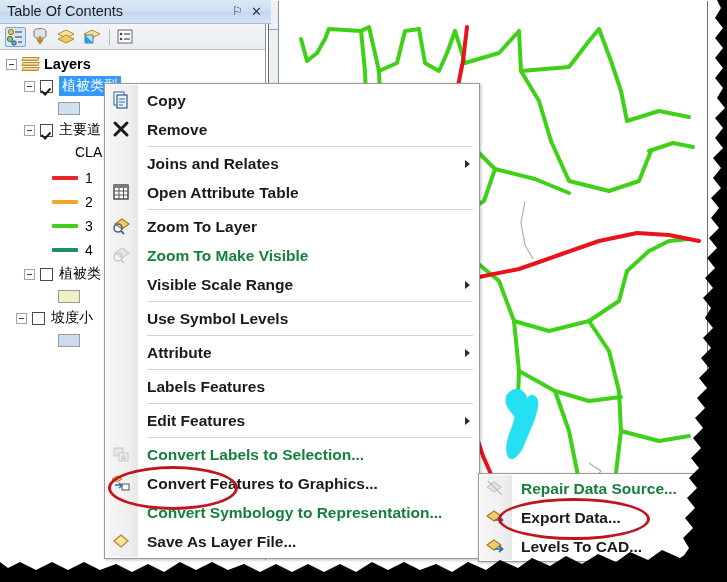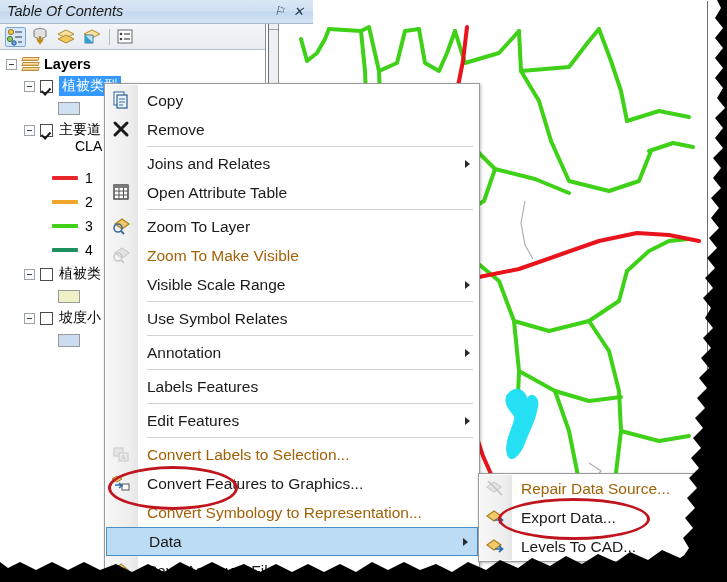--- a/index.html
+++ b/index.html
@@ -24,26 +24,25 @@
     left: 0; top: 0;
     width: 266px;
     height: 560px;
     background: #ffffff;
     border-right: 1px solid #8a9299;
     box-sizing: border-box;
   }
   #toc-titlebar {
     position: absolute;
     left: 0; top: 0;
-    width: 313px;
+    width: 271px;
     height: 24px;
     background: linear-gradient(to bottom, #dbe8f5 0%, #cfe0f2 48%, #c3d7ee 52%, #d4e4f5 100%);
     border-bottom: 1px solid #a9bcd0;
     box-sizing: border-box;
-    font-style: italic;
   }
   #toc-title {
     position: absolute;
     left: 7px; top: 3px;
     font-size: 14.5px;
     color: #1b1b1b;
     font-family: "Liberation Sans", sans-serif;
     white-space: nowrap;
   }
   .titlebar-btn {
@@ -232,35 +231,36 @@
     width: 32px; bottom: 1px;
     background: linear-gradient(to right,#f6f6f6 0%, #efefef 70%, #e6e6e6 100%);
   }
   .mi {
     position: relative;
     height: 29px;
     display: flex;
     align-items: center;
     z-index: 2;
     cursor: default;
+    font-weight: bold;
   }
   .mi .mi-icon {
     position: absolute;
     left: 6px;
     width: 20px; height: 20px;
     top: 4px;
   }
   .mi .mi-label {
     margin-left: 42px;
     font-size: 15.5px;
     color: #1a1a1a;
     font-family: "Liberation Sans", sans-serif;
     white-space: nowrap;
   }
-  .mi.disabled .mi-label { color: #a16207; }
+  .mi.disabled .mi-label { color: #15803d; }
   .mi .arrow {
     position: absolute;
     right: 9px;
     width: 0; height: 0;
     border-left: 5px solid #2a2a2a;
     border-top: 4px solid transparent;
     border-bottom: 4px solid transparent;
   }
   .mi.hl {
     background: #bcdcf5;
@@ -461,21 +461,21 @@
       </div>
       <div class="trow" style="left:58px; top:48px">
         <div class="swatch-poly" style="background:#cfe0f0"></div>
       </div>
 
       <div class="trow" style="left:24px; top:70px">
         <div class="expander"></div>
         <div class="chk on"></div>
         <span class="tlabel">主要道</span>
       </div>
-      <div class="trow" style="left:75px; top:86px">
+      <div class="trow" style="left:75px; top:92px">
         <span class="tlabel">CLA</span>
       </div>
 
       <div class="trow" style="left:52px; top:118px">
         <div class="line-sym" style="background:#e8262a"></div>
         <span class="legend-txt">1</span>
       </div>
       <div class="trow" style="left:52px; top:142px">
         <div class="line-sym" style="background:#f0a62b"></div>
         <span class="legend-txt">2</span>
@@ -491,21 +491,21 @@
 
       <div class="trow" style="left:24px; top:214px">
         <div class="expander"></div>
         <div class="chk"></div>
         <span class="tlabel">植被类</span>
       </div>
       <div class="trow" style="left:58px; top:236px">
         <div class="swatch-poly" style="background:#eef0c5"></div>
       </div>
 
-      <div class="trow" style="left:24px; top:258px">
+      <div class="trow" style="left:16px; top:258px">
         <div class="expander"></div>
         <div class="chk"></div>
         <span class="tlabel">坡度小</span>
       </div>
       <div class="trow" style="left:58px; top:280px">
         <div class="swatch-poly" style="background:#ccdcf0"></div>
       </div>
     </div>
   </div>
 
@@ -577,26 +577,26 @@
       <span class="mi-label">Zoom To Make Visible</span>
     </div>
 
     <div class="mi">
       <span class="mi-label">Visible Scale Range</span>
       <span class="arrow"></span>
     </div>
     <div class="msep"></div>
 
     <div class="mi">
-      <span class="mi-label">Use Symbol Relates</span>
+      <span class="mi-label">Use Symbol Levels</span>
     </div>
     <div class="msep"></div>
 
     <div class="mi">
-      <span class="mi-label">Annotation</span>
+      <span class="mi-label">Attribute</span>
       <span class="arrow"></span>
     </div>
     <div class="msep"></div>
 
     <div class="mi">
       <span class="mi-label">Labels Features</span>
     </div>
     <div class="msep"></div>
 
     <div class="mi">
@@ -624,24 +624,20 @@
           <path d="M4 12 L10 12 M8 10 L11 12.5 L8 15" stroke="#2a6ab0" stroke-width="1.5" fill="none"></path>
         </svg>
       </span>
       <span class="mi-label">Convert Features to Graphics...</span>
     </div>
 
     <div class="mi disabled">
       <span class="mi-label">Convert Symbology to Representation...</span>
     </div>
 
-    <div class="mi hl">
-      <span class="mi-label">Data</span>
-      <span class="arrow"></span>
-    </div>
 
     <div class="mi">
       <span class="mi-icon">
         <svg width="20" height="20" viewBox="0 0 20 20">
           <polygon points="10,4 17,10 10,16 3,10" fill="#fbe2a0" stroke="#b08a30" stroke-width="1.3"></polygon>
         </svg>
       </span>
       <span class="mi-label">Save As Layer File...</span>
     </div>
 

